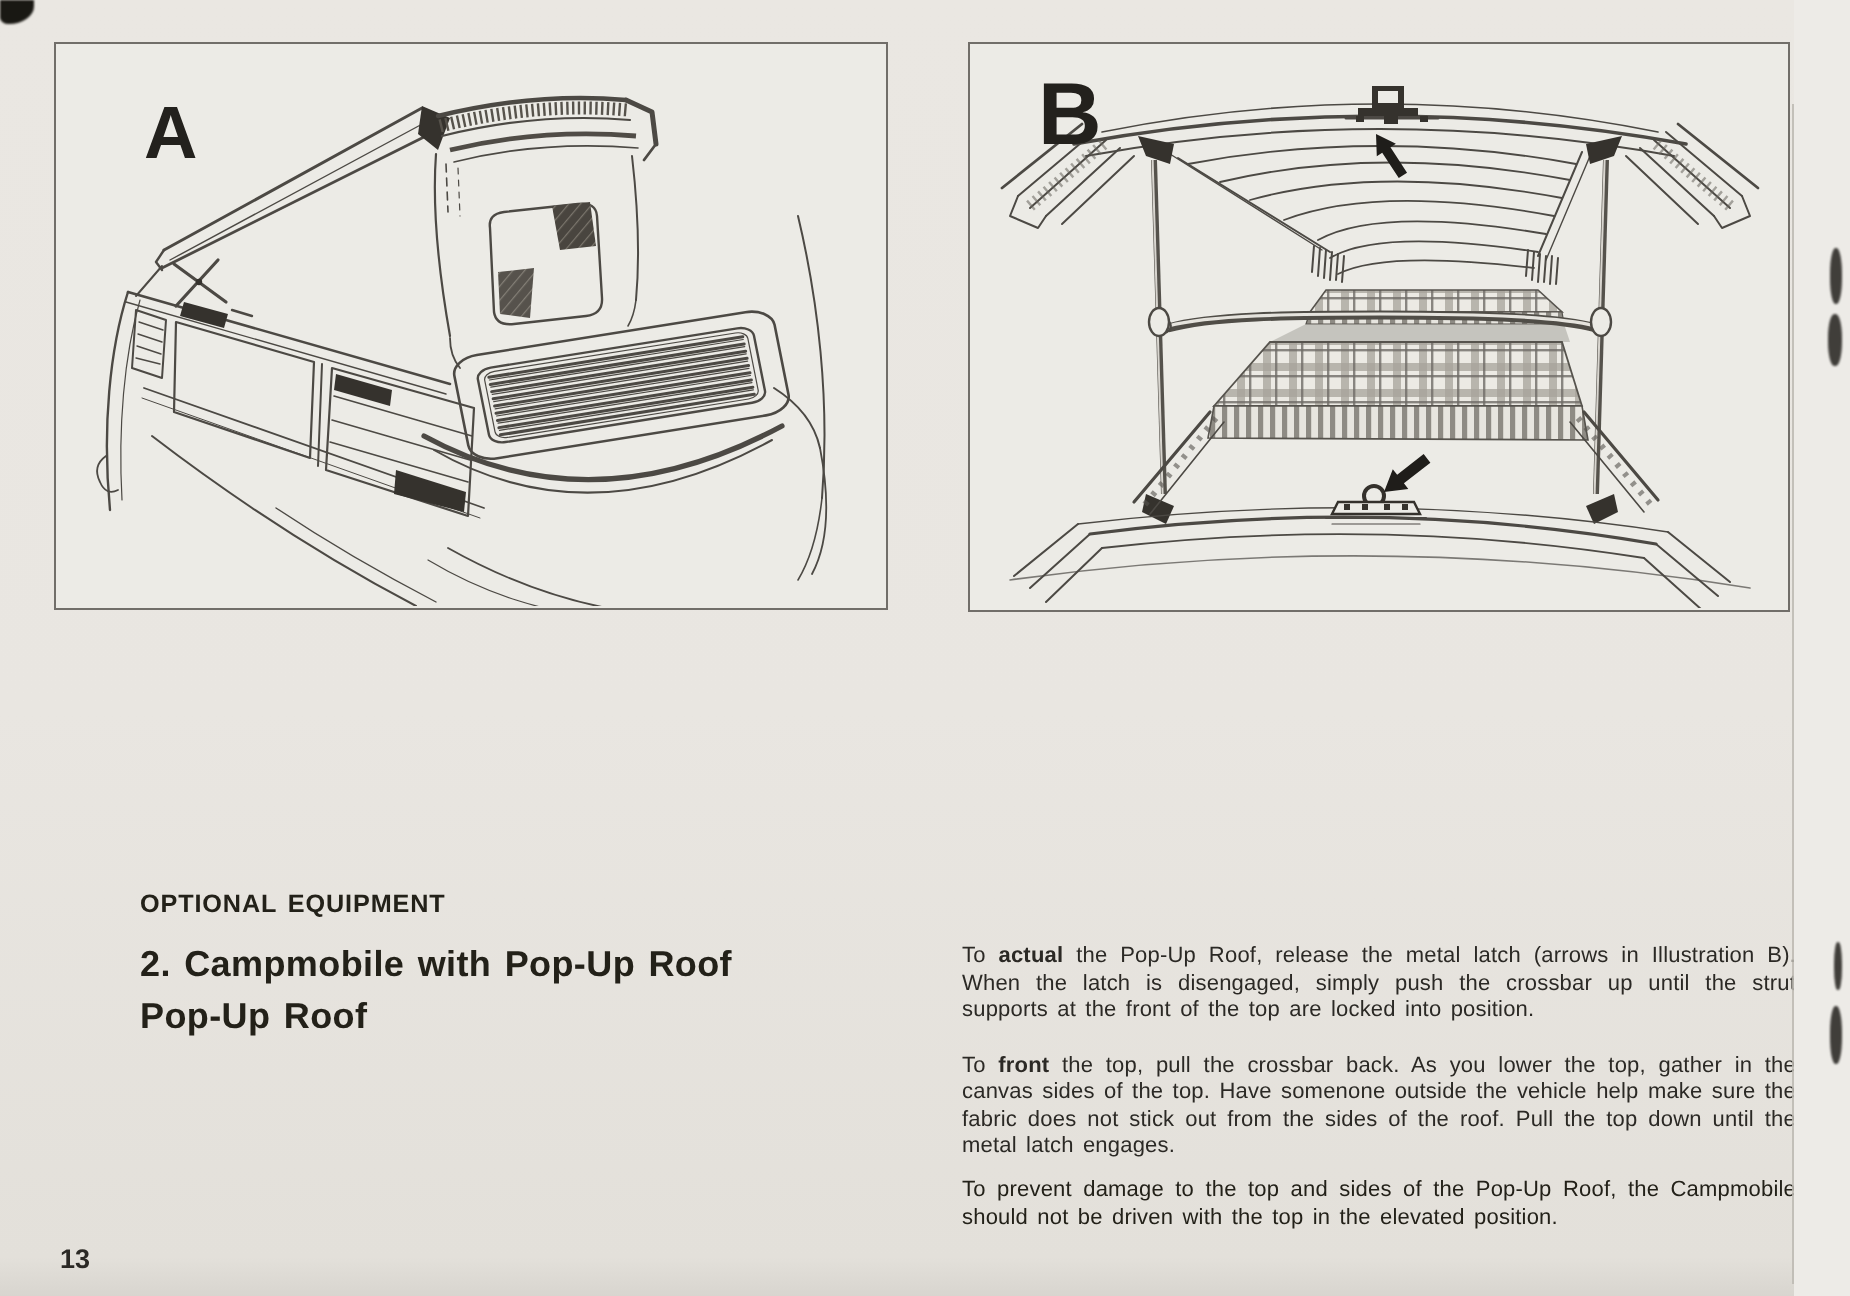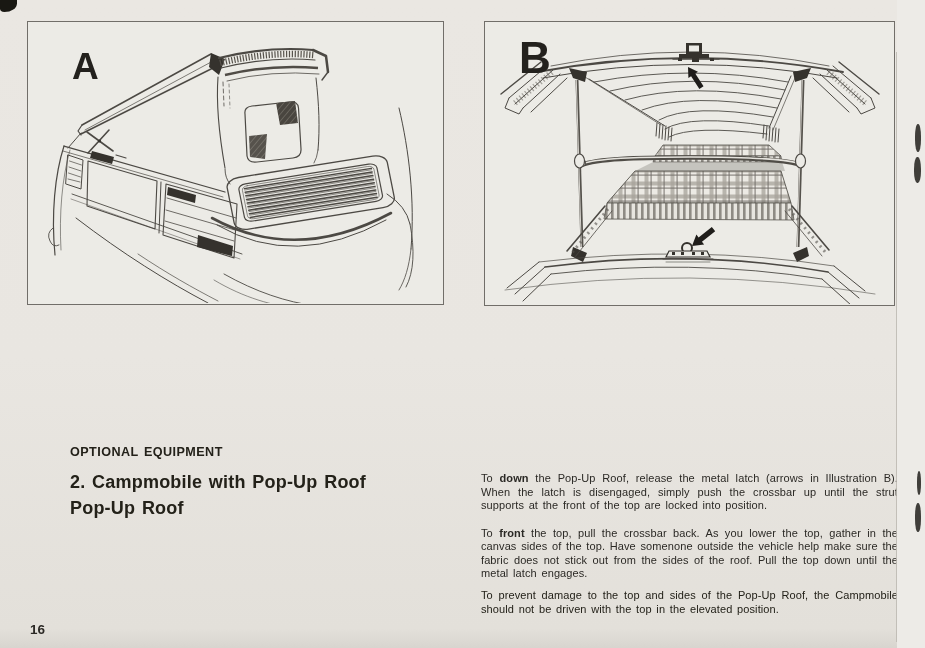--- a/index.html
+++ b/index.html
@@ -274,26 +274,26 @@
     <div class="fig-label fig-label-b">B</div>
   </div>
 
   <div class="col col-left">
     <h2 class="sec-head">OPTIONAL EQUIPMENT</h2>
     <h3 class="sub-head">2. Campmobile with Pop-Up Roof</h3>
     <h3 class="sub-head">Pop-Up Roof</h3>
   </div>
 
   <div class="col col-right">
-    <p class="p-raise"><span>To </span><b>down</b><span> the Pop-Up Roof, release the metal latch (arrows in Illustration B). When the latch is disengaged, simply push the crossbar up until the strut supports at the front of the top are locked into position.</span></p>
+    <p class="p-raise"><span>To </span><b>actual</b><span> the Pop-Up Roof, release the metal latch (arrows in Illustration B). When the latch is disengaged, simply push the crossbar up until the strut supports at the front of the top are locked into position.</span></p>
     <p class="p-close"><span>To </span><b>front</b><span> the top, pull the crossbar back. As you lower the top, gather in the canvas sides of the top. Have somenone outside the vehicle help make sure the fabric does not stick out from the sides of the roof. Pull the top down until the metal latch engages.</span></p>
     <p class="warning">To prevent damage to the top and sides of the Pop-Up Roof, the Campmobile should not be driven with the top in the elevated position.</p>
   </div>
 
-  <div class="page-number">16</div>
+  <div class="page-number">13</div>
 
   <div class="outer-edge"></div>
   <div class="page-edge-line"></div>
   <div class="corner-blot"></div>
   <div class="edge-smudge smudge-1"></div>
   <div class="edge-smudge smudge-2"></div>
   <div class="edge-smudge smudge-3"></div>
   <div class="edge-smudge smudge-4"></div>
 
 </div>

